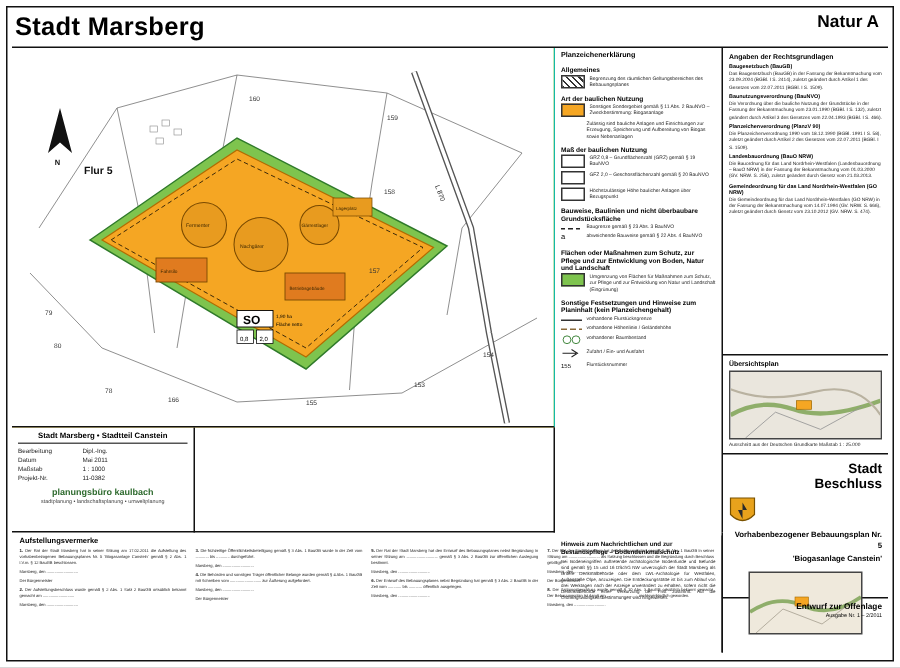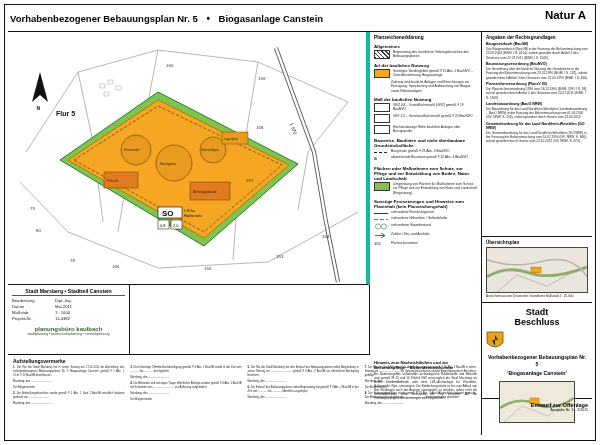--- a/index.html
+++ b/index.html
@@ -12,21 +12,21 @@
 
   
   .title-block{position:absolute;left:10px;top:8px;width:340px;}
   .title-main{font-size:17px;font-weight:bold;letter-spacing:.2px;color:#000;}
   .title-sub{font-size:9.5px;font-weight:bold;margin-top:5px;color:#000;white-space:nowrap;}
   .title-sub .dot{display:inline-block;margin:0 6px;font-size:10px;}
   .teil-a{position:absolute;right:14px;top:9px;font-size:11.5px;font-weight:bold;}
   .hdr-rule{position:absolute;left:8px;top:31px;width:584px;height:1px;background:#111;}
 
   
-  .plan{position:absolute;left:8px;top:32px;width:362px;height:253px;border-right:4px solid #14b8a6;border-bottom:1px solid #111;box-sizing:border-box;overflow:hidden;background:#fde047;}
+  .plan{position:absolute;left:8px;top:32px;width:362px;height:253px;border-right:1px solid #14b8a6;border-bottom:1px solid #111;box-sizing:border-box;overflow:hidden;background:#fde047;}
 
   
   .stamp{position:absolute;left:8px;top:285px;width:122px;height:70px;border-right:1px solid #111;border-bottom:1px solid #111;box-sizing:border-box;padding:3px 4px;}
   .stamp-title{font-size:5.2px;font-weight:bold;text-align:center;border-bottom:1px solid #555;padding-bottom:1px;margin-bottom:2px;}
   .stamp-row{display:flex;font-size:4.2px;line-height:1.45;}
   .stamp-row .k{width:38%;color:#222;}
   .stamp-row .v{width:62%;color:#222;}
   .planer{margin-top:4px;text-align:center;font-size:6px;font-weight:bold;color:#2f6b2f;}
   .planer small{display:block;font-size:3.6px;font-weight:normal;color:#444;}
 
@@ -41,21 +41,21 @@
   .lg-txt{font-size:3.3px;line-height:1.3;color:#222;}
 
   
   .right{position:absolute;left:482px;top:32px;width:110px;height:403px;box-sizing:border-box;}
   .rbox{border-bottom:1px solid #111;box-sizing:border-box;padding:3px 4px;}
   .rbox h4{font-size:4.6px;margin:0 0 2px;font-weight:bold;}
   .rbox p{font-size:3.2px;margin:0 0 2px;line-height:1.35;color:#222;}
   .rbox .sub{font-size:3.6px;font-weight:bold;margin:2px 0 1px;}
 
   .ueb-img{width:100%;height:46px;border:.5px solid #444;box-sizing:border-box;}
-  .crest-box{text-align:center;padding:5px 4px 4px;}
+  .crest-box{text-align:right;padding:5px 4px 4px;}
   .crest-title{font-size:9px;font-weight:bold;line-height:1.1;}
   .crest-sub{font-size:5.2px;font-weight:bold;margin-top:3px;line-height:1.3;}
   .mini-map{width:74px;height:40px;border:.5px solid #444;margin:4px auto 0;}
   .entwurf{font-size:5.5px;font-weight:bold;text-align:right;padding:3px 4px;}
   .entwurf small{display:block;font-size:3.6px;font-weight:normal;}
 
   
   .festsetz{position:absolute;left:8px;top:355px;width:474px;height:80px;border-right:1px solid #111;box-sizing:border-box;padding:3px 5px;}
   .festsetz h4{font-size:5px;margin:0 0 2px;font-weight:bold;}
   .cols{display:flex;gap:6px;}
@@ -65,20 +65,21 @@
 
   svg{display:block;}
 </style>
 </head>
 <body>
 
 <div class="sheet">
   <div class="frame"></div>
 
   <div class="title-block">
+    <div class="title-main">Stadt Marsberg</div>
     <div class="title-sub">
       <span>Vorhabenbezogener Bebauungsplan Nr. 5</span>
       <span class="dot">•</span>
       <span>Biogasanlage Canstein</span>
     </div>
   </div>
   <div class="teil-a">Natur A</div>
   <div class="hdr-rule"></div>
 
   <div class="plan">

